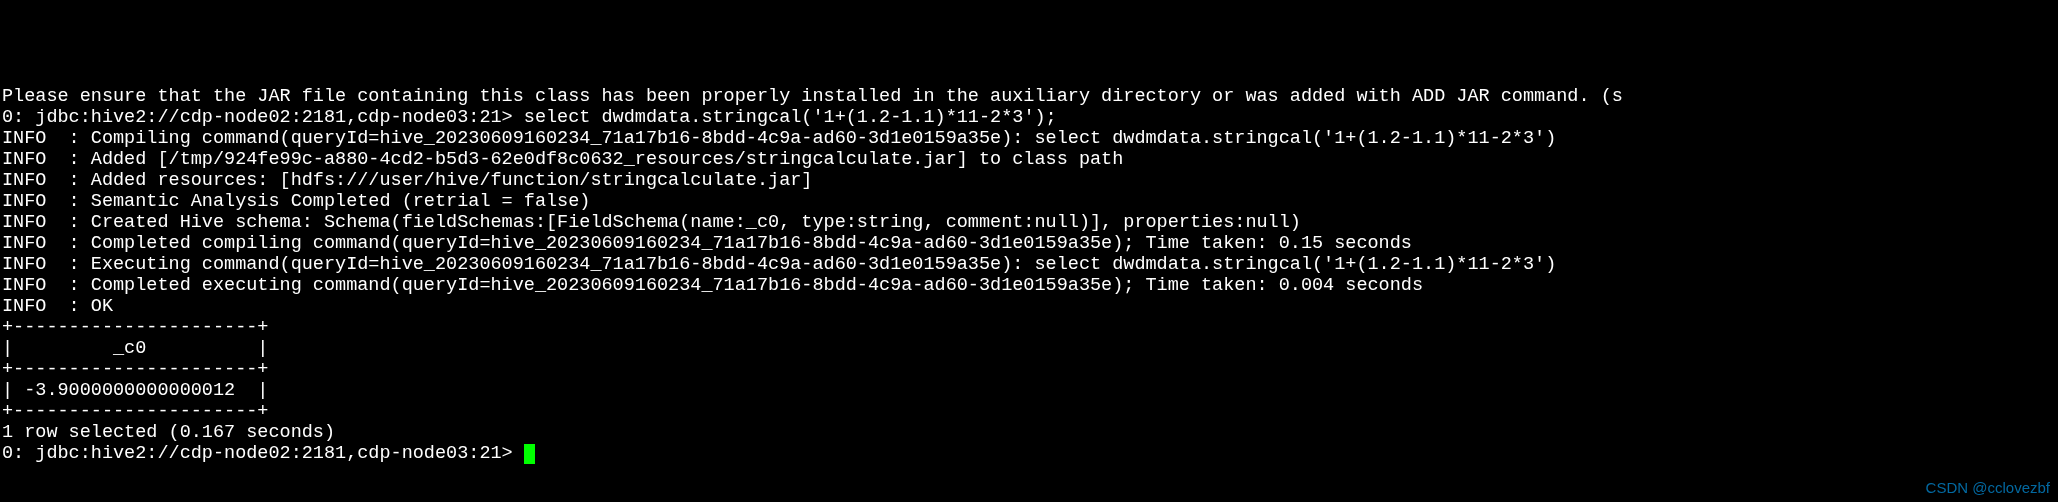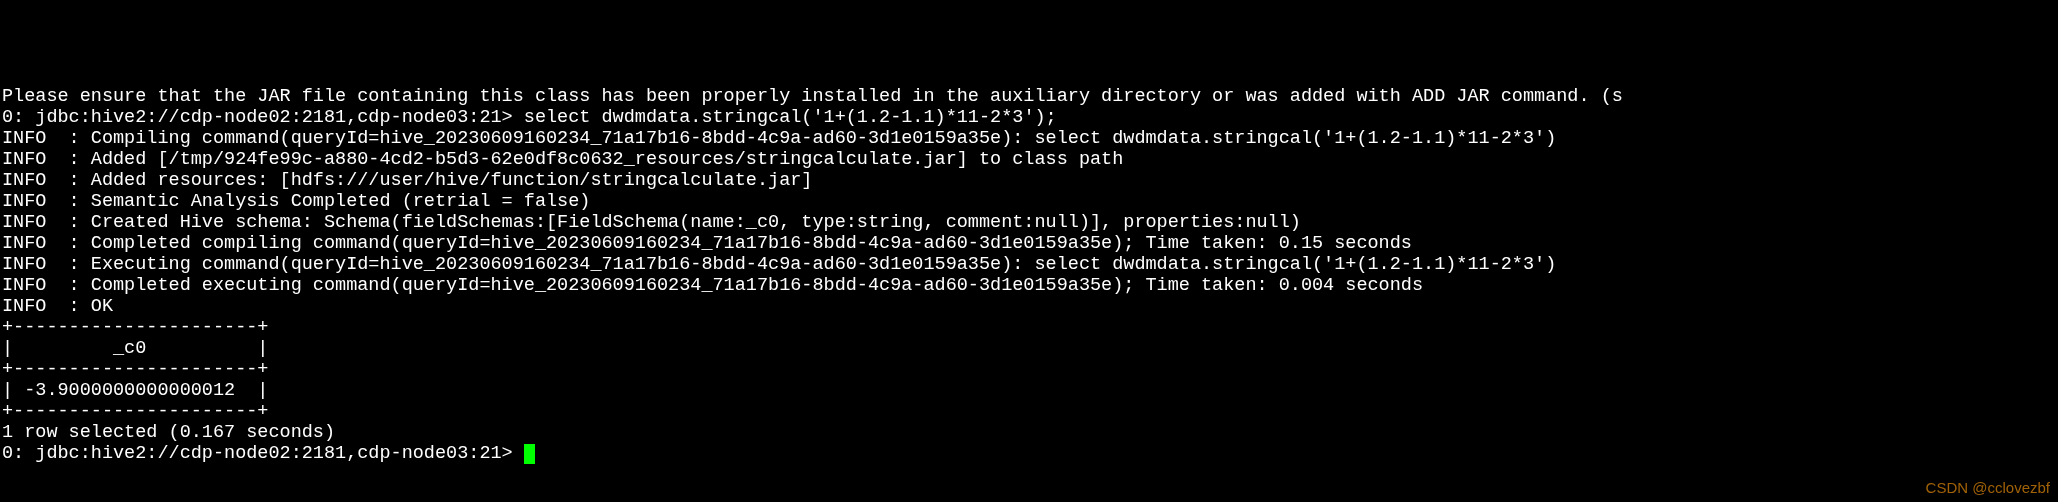--- a/index.html
+++ b/index.html
@@ -15,21 +15,21 @@
     width: 2058px;
     height: 502px;
     box-sizing: border-box;
     position: relative;
   }
   .line { display: block; }
   .watermark {
     position: absolute;
     right: 8px;
     bottom: 4px;
-    color: #a16207;
+    color: #0369a1;
     font-family: Arial, sans-serif;
     font-size: 15px;
     white-space: nowrap;
   }
   .cursor {
     display: inline-block;
     width: 11px;
     height: 20px;
     background: #00ff00;
     vertical-align: text-bottom;

